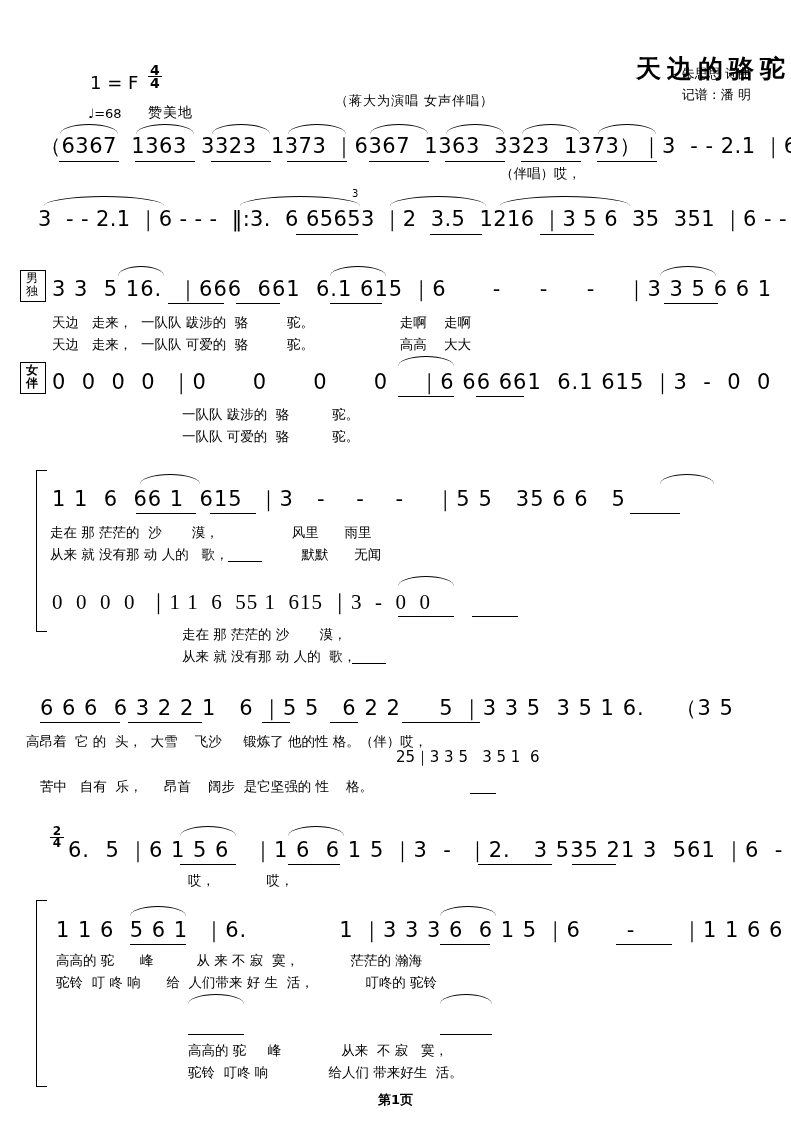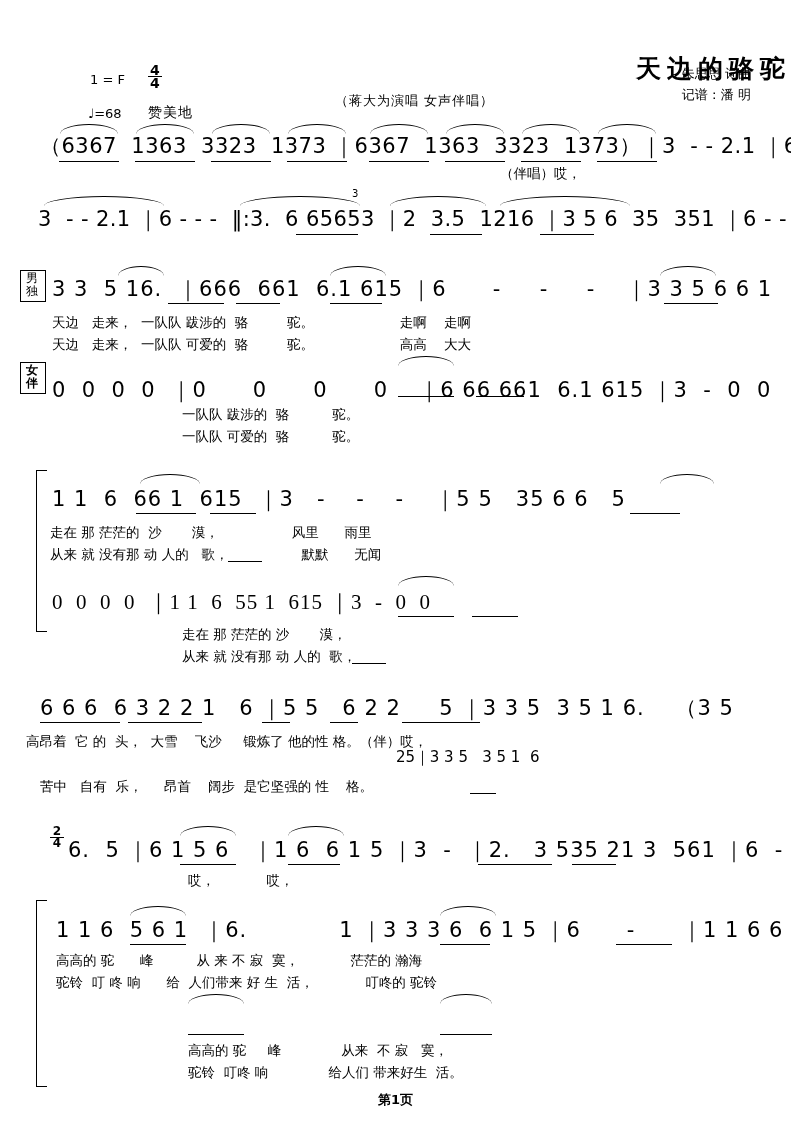--- a/index.html
+++ b/index.html
@@ -27,21 +27,21 @@
     font-family:"DejaVu Sans", sans-serif;
     padding-left:38px;
   }
   .credits{
     position:absolute;right:40px;top:63px;
     font-size:13px;line-height:21px;text-align:left;
     font-family:"DejaVu Sans", sans-serif;
   }
   .keysig{
     position:absolute;left:90px;top:72px;
-    font-size:13px;font-family:"DejaVu Sans", sans-serif;
+    font-size:18px;font-family:"DejaVu Sans", sans-serif;
   }
   .meter{
     position:absolute;left:148px;top:64px;
     font-size:14px;font-weight:bold;text-align:center;line-height:12px;
     font-family:"DejaVu Sans", sans-serif;
   }
   .meter .num{display:block;border-bottom:1.5px solid #000;padding:0 2px;}
   .meter .den{display:block;padding:0 2px;}
   .tempo{
     position:absolute;left:88px;top:106px;
@@ -163,21 +163,21 @@
 
   <div class="notes" style="left:52px;top:275px;letter-spacing:1px;">3 3  5 16.  ｜666  661  6.1 615 ｜6      -     -     -    ｜3 3 5 6 6 1</div>
   <div class="uline" style="left:168px;top:303px;width:56px;"></div>
   <div class="uline" style="left:236px;top:303px;width:44px;"></div>
   <div class="uline" style="left:330px;top:303px;width:52px;"></div>
   <div class="uline" style="left:664px;top:303px;width:54px;"></div>
   <div class="lyr" style="left:52px;top:314px;">天边   走来，  一队队 跋涉的  骆         驼。                    走啊    走啊</div>
   <div class="lyr" style="left:52px;top:336px;">天边   走来，  一队队 可爱的  骆         驼。                    高高    大大</div>
 
   <div class="slur" style="left:398px;top:356px;width:56px;"></div>
-  <div class="notes" style="left:52px;top:368px;letter-spacing:1px;margin-top:8px;">0  0  0  0  ｜0      0      0      0    ｜6 66 661  6.1 615 ｜3  -  0  0</div>
+  <div class="notes" style="left:52px;top:368px;letter-spacing:1px;">0  0  0  0  ｜0      0      0      0    ｜6 66 661  6.1 615 ｜3  -  0  0</div>
   <div class="uline" style="left:398px;top:396px;width:56px;"></div>
   <div class="uline" style="left:476px;top:396px;width:48px;"></div>
   <div class="lyr" style="left:182px;top:406px;">一队队 跋涉的  骆          驼。</div>
   <div class="lyr" style="left:182px;top:428px;">一队队 可爱的  骆          驼。</div>
 
   <div class="brace" style="left:36px;top:470px;width:10px;height:160px;"></div>
 
   <div class="slur" style="left:140px;top:474px;width:60px;"></div>
   <div class="slur" style="left:660px;top:474px;width:54px;"></div>
 

